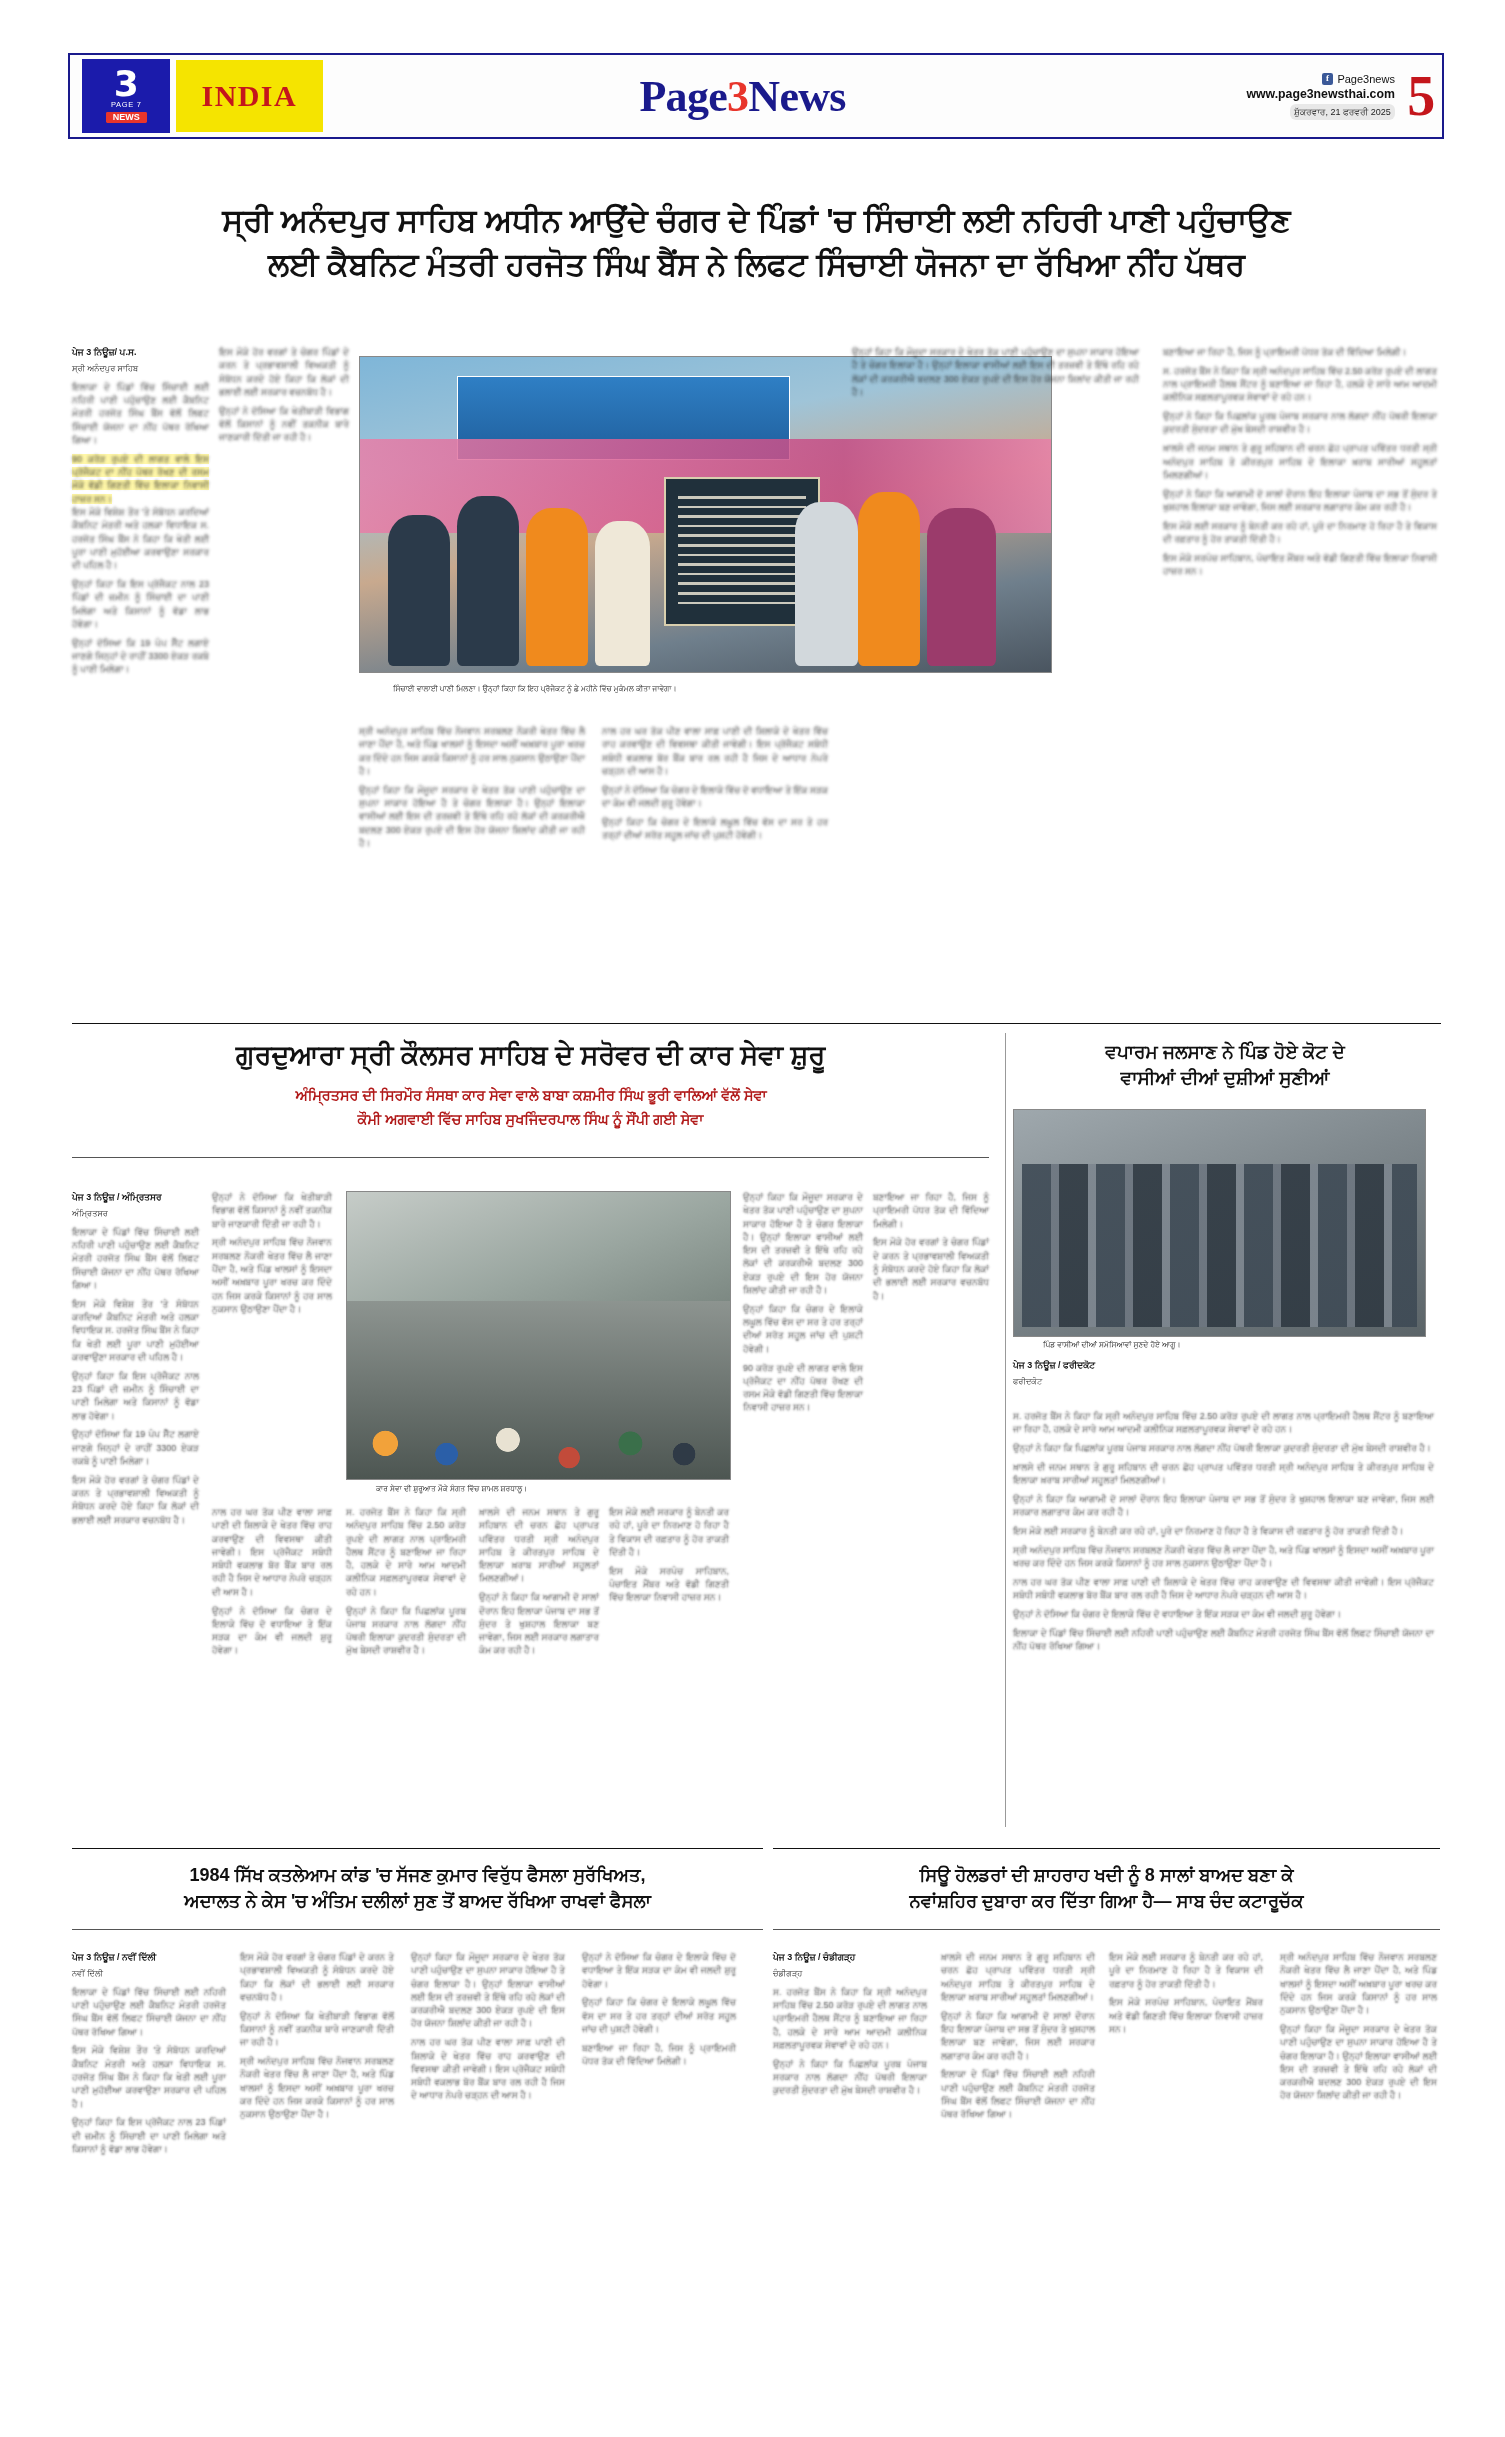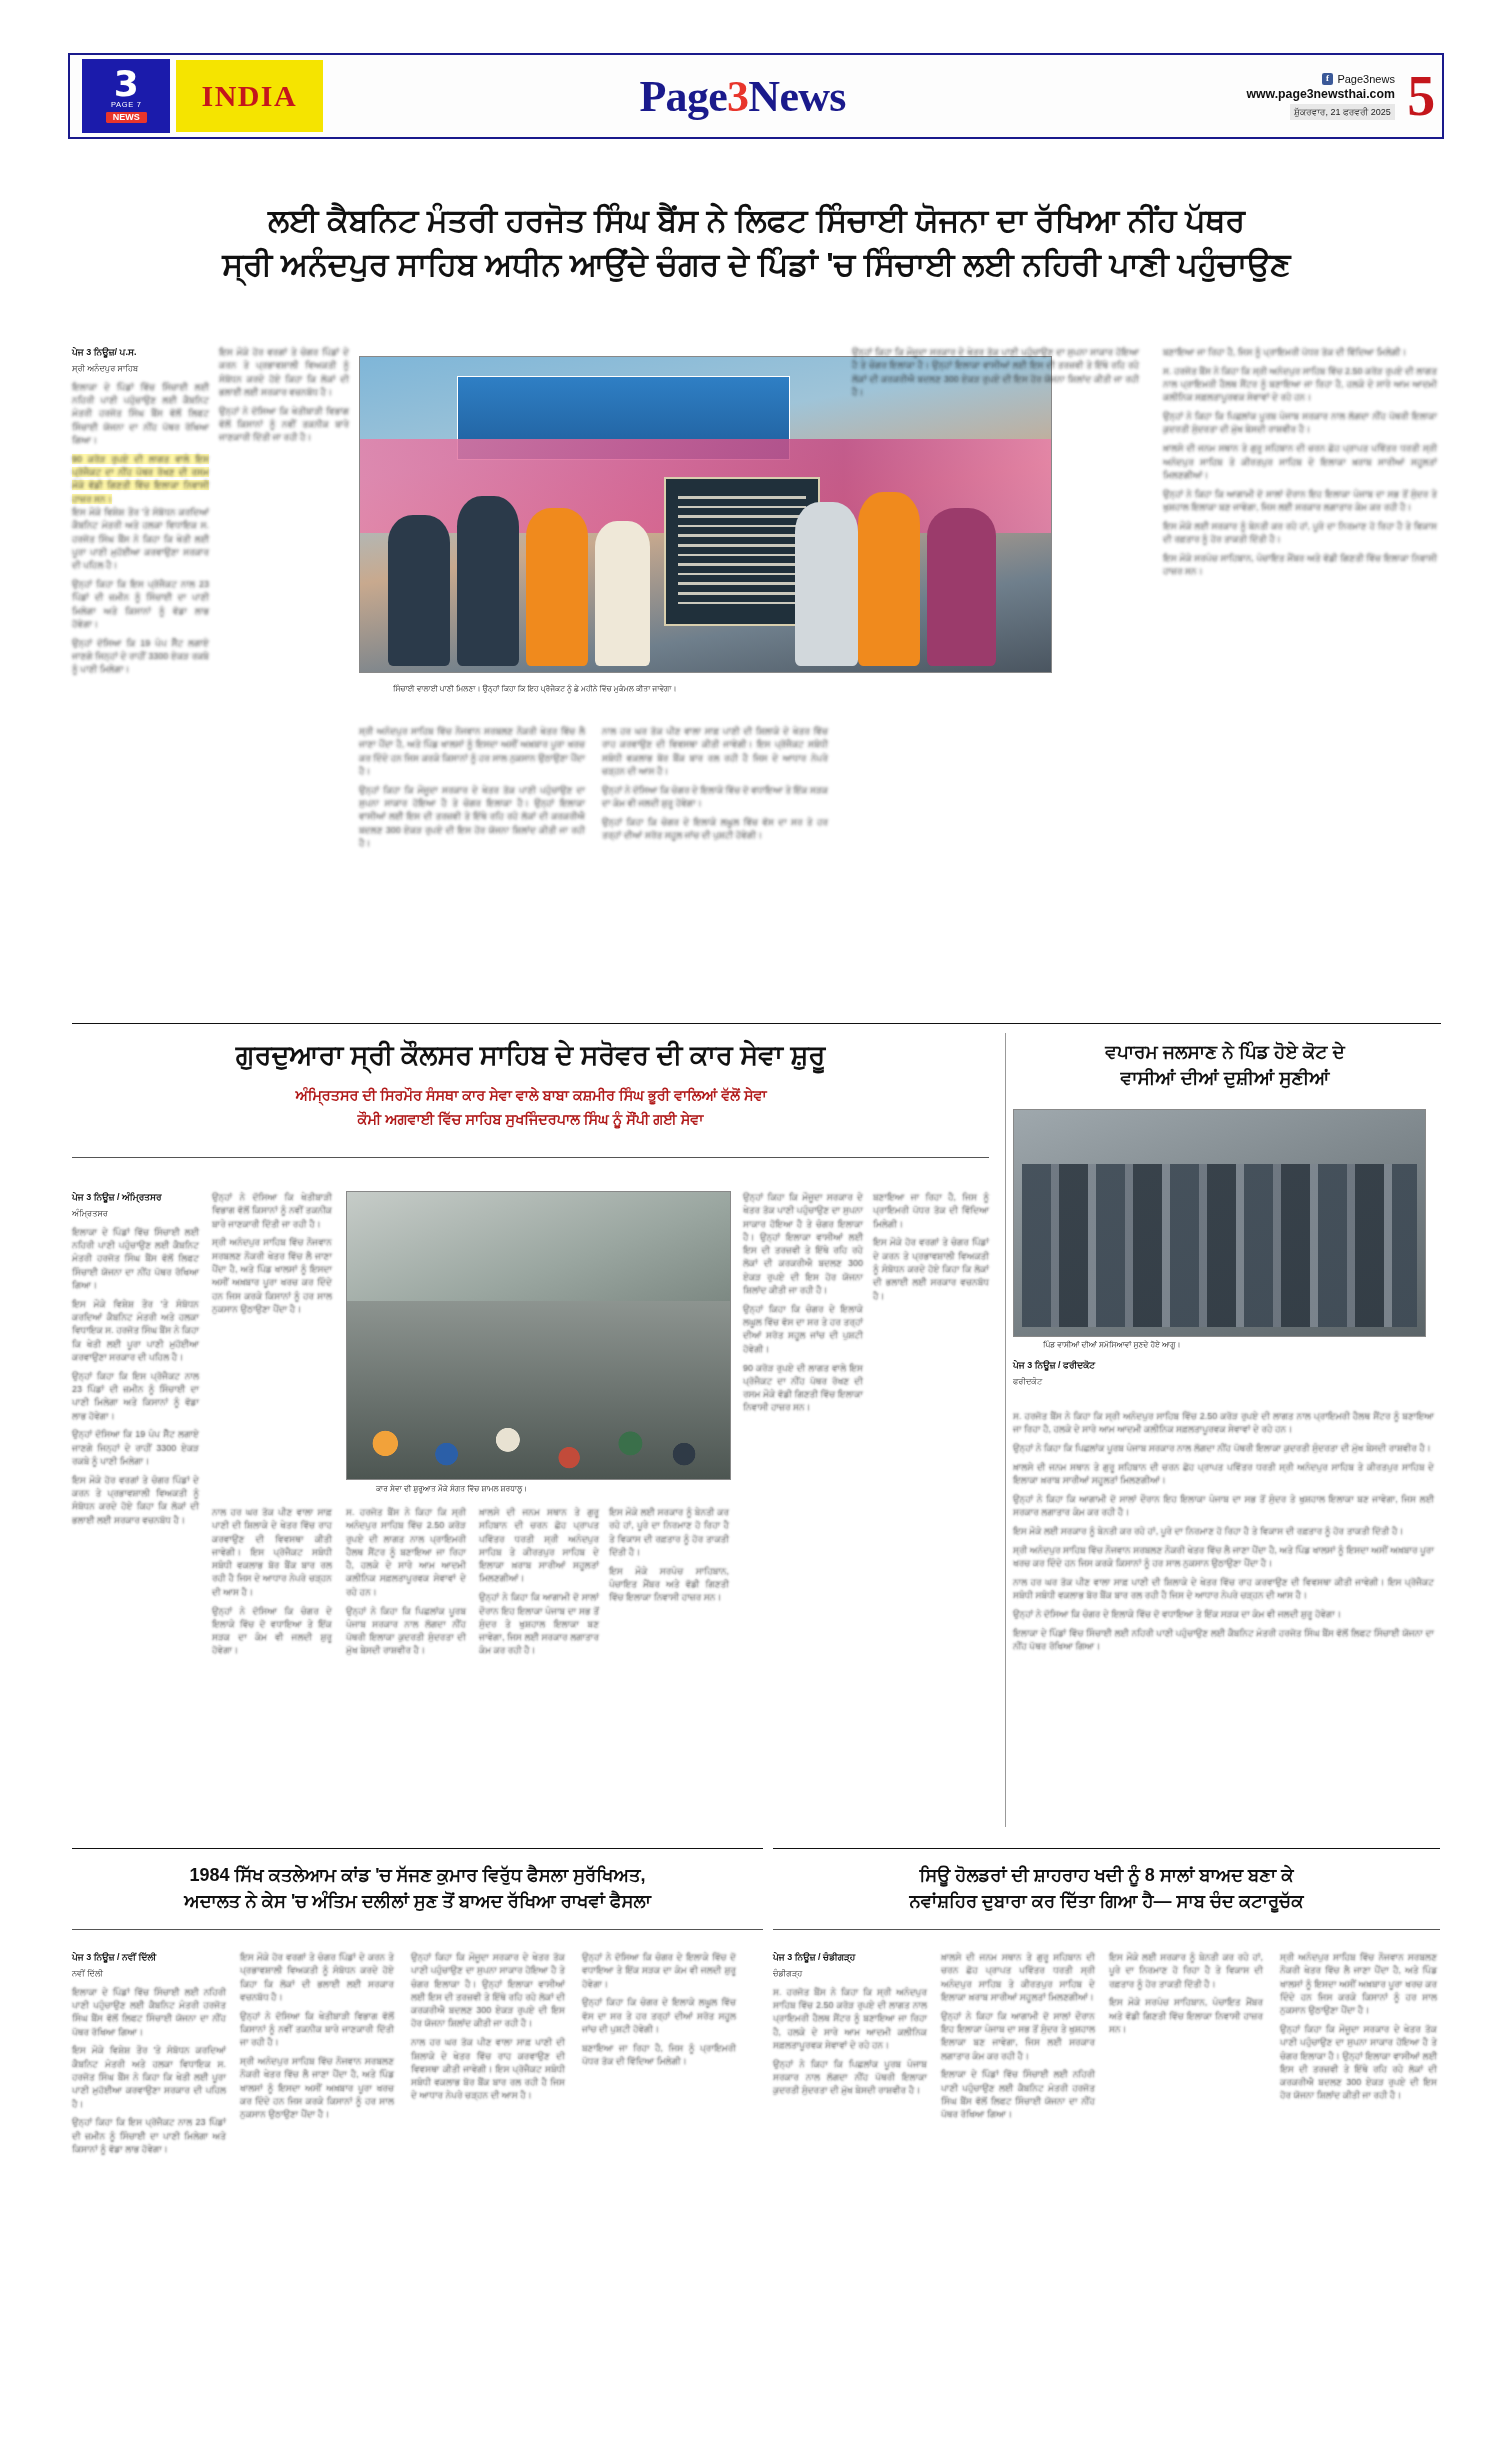--- a/index.html
+++ b/index.html
@@ -145,20 +145,21 @@
     font-weight: bold;
     color: #111;
   }
   .date-bar {
     background: #e8e8e8;
     font-size: 9px;
     color: #222;
     padding: 0.7px 4.1px;
     margin-top: 2.1px;
     display: inline-block;
+    border-radius: 6px;
   }
   .page-num {
     font-size: 56px;
     font-weight: bold;
     color: #c4161c;
     font-family: "Liberation Serif", serif;
     line-height: 55px;
   }
   
   .lead-headline {
@@ -339,22 +340,22 @@
           <span>Page3news</span>
         </div>
         <div class="site-url">www.page3newsthai.com</div>
         <div class="date-bar">ਸ਼ੁੱਕਰਵਾਰ, 21 ਫਰਵਰੀ 2025</div>
       </div>
       <div class="page-num">5</div>
     </div>
   </div>
 
   <div class="lead-headline">
+    <div>ਸ੍ਰੀ ਅਨੰਦਪੁਰ ਸਾਹਿਬ ਅਧੀਨ ਆਉਂਦੇ ਚੰਗਰ ਦੇ ਪਿੰਡਾਂ 'ਚ ਸਿੰਚਾਈ ਲਈ ਨਹਿਰੀ ਪਾਣੀ ਪਹੁੰਚਾਉਣ</div>
     <div>ਲਈ ਕੈਬਨਿਟ ਮੰਤਰੀ ਹਰਜੋਤ ਸਿੰਘ ਬੈਂਸ ਨੇ ਲਿਫਟ ਸਿੰਚਾਈ ਯੋਜਨਾ ਦਾ ਰੱਖਿਆ ਨੀਂਹ ਪੱਥਰ</div>
-    <div>ਸ੍ਰੀ ਅਨੰਦਪੁਰ ਸਾਹਿਬ ਅਧੀਨ ਆਉਂਦੇ ਚੰਗਰ ਦੇ ਪਿੰਡਾਂ 'ਚ ਸਿੰਚਾਈ ਲਈ ਨਹਿਰੀ ਪਾਣੀ ਪਹੁੰਚਾਉਣ</div>
   </div>
 
   <div class="photo p1">
     <div class="stage-banner"></div>
     <div class="stage-pink"></div>
     <div class="plaque">
       <div class="plaque-lines"></div>
     </div>
     <div class="fig" style="left:4%;width:9%;height:48%;"></div>
     <div class="fig" style="left:14%;width:9%;height:54%;"></div>

